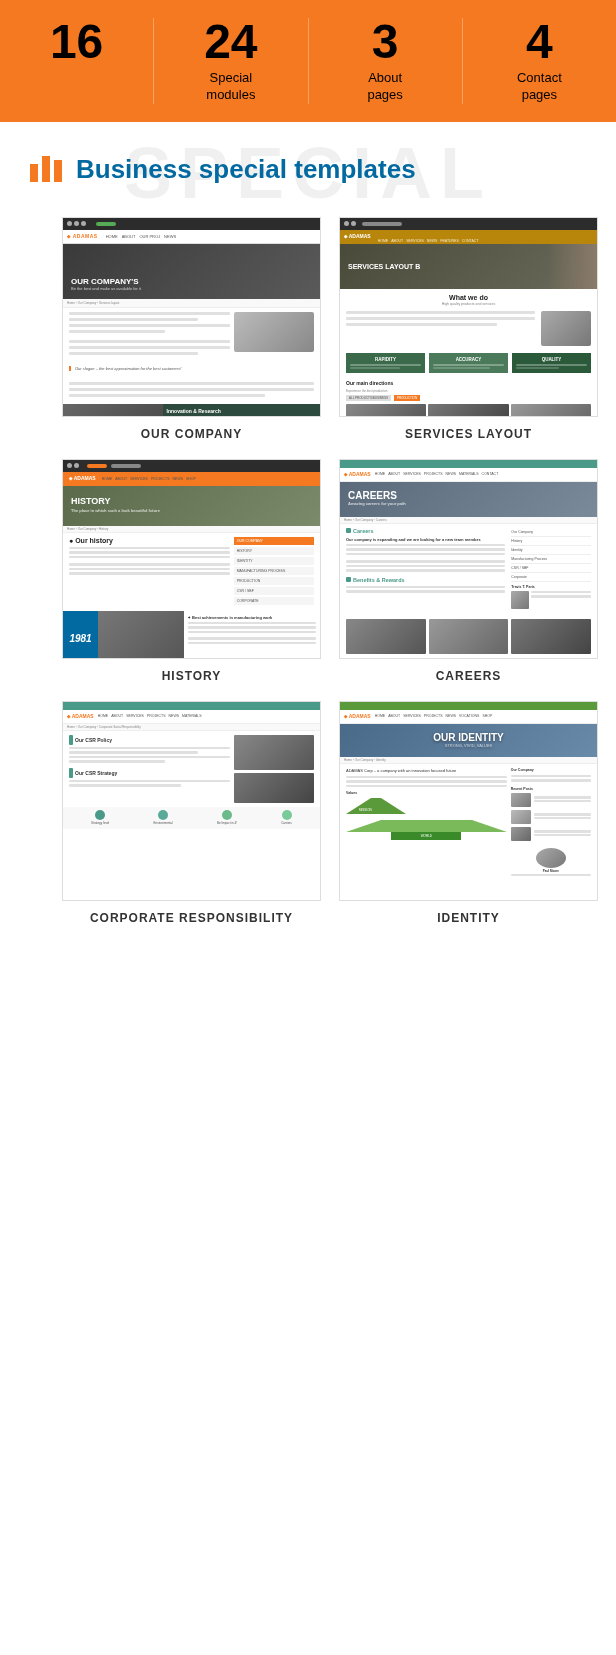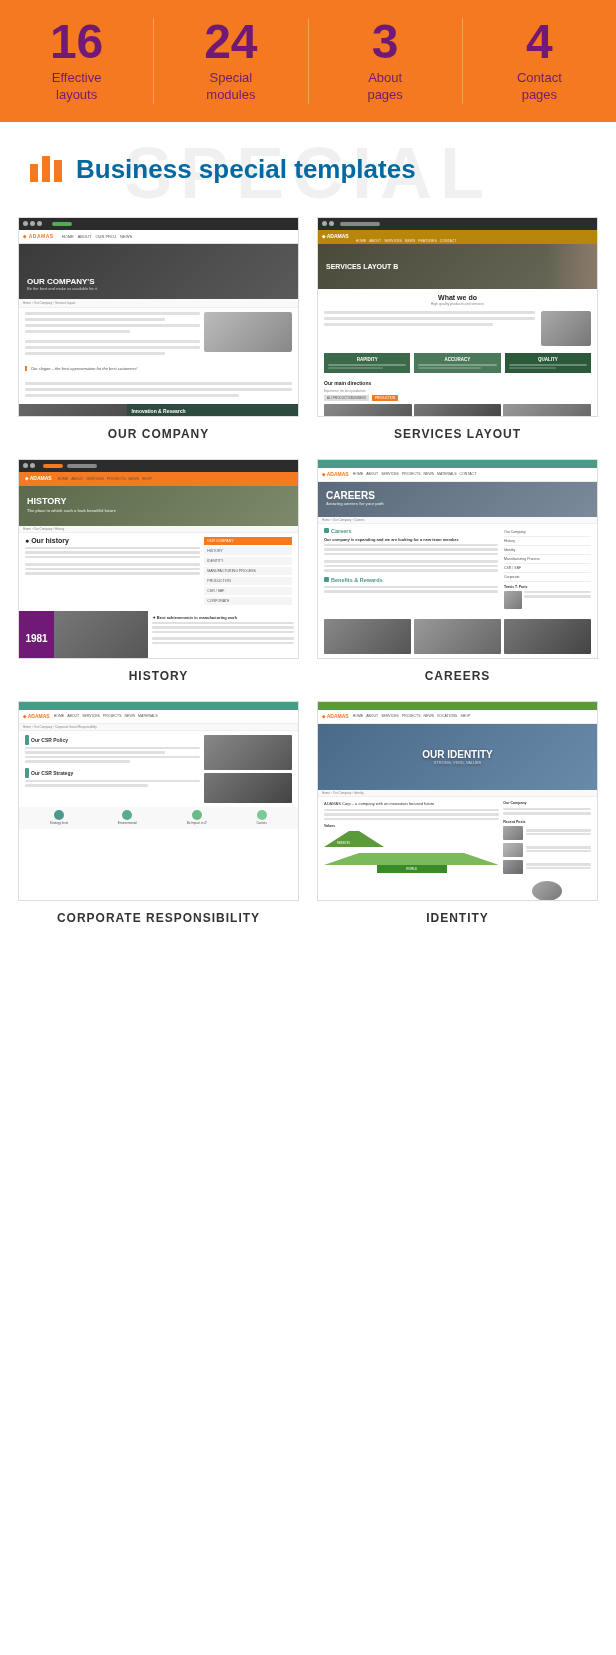--- a/index.html
+++ b/index.html
@@ -13,21 +13,21 @@
     
     .stats-banner {
       background: #f47920;
       display: flex;
       width: 100%;
       padding: 18px 0;
     }
     .stat-item {
       flex: 1;
       text-align: center;
-      color: #701a75;
+      color: #000000;
       border-right: 1px solid rgba(255,255,255,0.3);
     }
     .stat-item:last-child { border-right: none; }
     .stat-number {
       font-size: 48px;
       font-weight: 900;
       line-height: 1;
       display: block;
     }
     .stat-label {
@@ -81,20 +81,21 @@
       color: #0369a1;
       z-index: 1;
     }
 
     
     .template-grid {
       display: grid;
       grid-template-columns: 1fr 1fr;
       gap: 18px;
       padding: 10px 18px 24px 18px;
+      margin-left: 44px;
     }
     .template-card {
       display: flex;
       flex-direction: column;
       align-items: center;
     }
     .template-preview {
       width: 100%;
       height: 200px;
       border: 1px solid #ddd;
@@ -359,27 +360,28 @@
     .hs-line { height: 2.5px; background: #e0e0e0; margin-bottom: 2px; border-radius: 1px; }
     .hs-sidebar-item { background: #f5f5f5; padding: 2px 3px; margin-bottom: 2px; font-size: 3.5px; color: #555; }
     .hs-sidebar-item.active { background: #f47920; color: #fff; }
     .hs-bottom {
       display: flex;
       height: 55px;
       gap: 0;
     }
     .hs-year-block {
       width: 35px;
-      background: #701a75;
+      background: #0369a1;
       display: flex;
       align-items: center;
       justify-content: center;
       font-size: 10px;
       font-weight: 900;
       color: #fff;
+      font-style: italic;
     }
     .hs-bottom-img {
       flex: 1;
       background: linear-gradient(135deg, #777, #555);
     }
     .hs-bottom-text {
       flex: 1.5;
       padding: 4px;
       background: #fff;
     }
@@ -521,21 +523,21 @@
     .id-navbar {
       height: 14px;
       background: #fff;
       border-bottom: 1px solid #eee;
       display: flex;
       align-items: center;
       padding: 0 4px;
     }
     .id-logo { font-size: 5px; font-weight: 900; color: #f47920; }
     .id-hero {
-      height: 66px;
+      height: 33px;
       background: linear-gradient(135deg, #4a6a8a, #6a8aaa);
       position: relative;
       display: flex;
       align-items: center;
       justify-content: center;
     }
     .id-hero-text {
       color: #fff;
       font-size: 10px;
       font-weight: 900;
@@ -563,21 +565,20 @@
     .id-sidebar-thumb { width: 20px; height: 14px; background: linear-gradient(135deg, #aaa, #777); border-radius: 1px; flex-shrink: 0; }
     .id-sidebar-line { flex: 1; }
     .id-sidebar-line .id-line { margin-bottom: 1px; }
   </style>
 </head>
 <body>
 
 <div class="stats-banner">
   <div class="stat-item">
     <span class="stat-number">16</span>
-    <span class="stat-label">Effective<br>layouts</span>
   </div>
   <div class="stat-item">
     <span class="stat-number">24</span>
     <span class="stat-label">Special<br>modules</span>
   </div>
   <div class="stat-item">
     <span class="stat-number">3</span>
     <span class="stat-label">About<br>pages</span>
   </div>
   <div class="stat-item">

